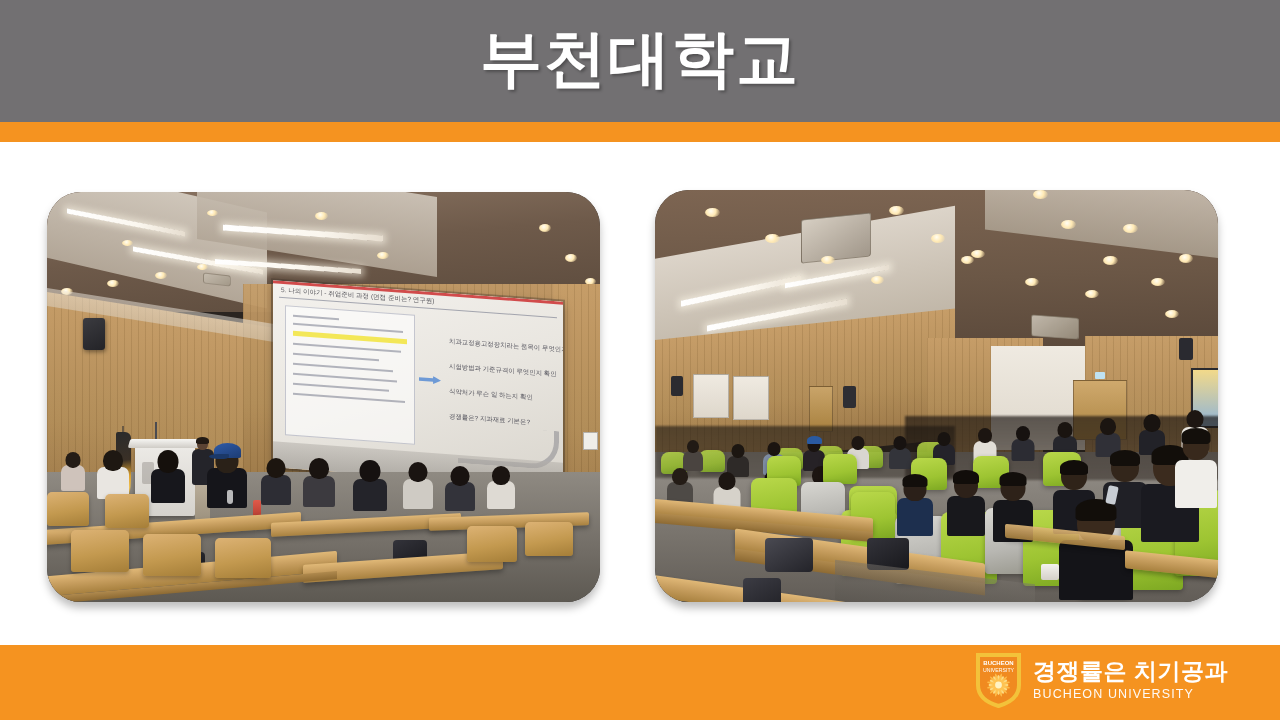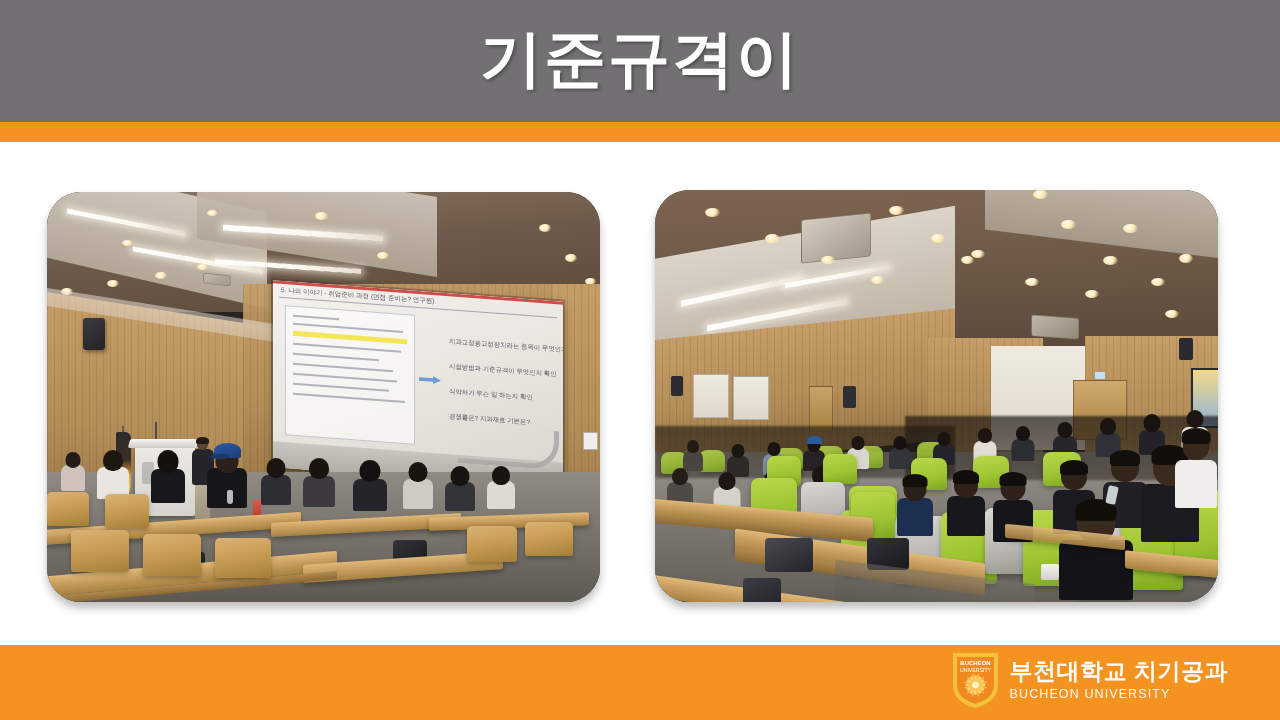--- a/index.html
+++ b/index.html
@@ -383,21 +383,21 @@
     letter-spacing: 1.1px;
     margin-top: 5px;
     white-space: nowrap;
     opacity: 0.96;
   }
 </style>
 </head>
 <body>
 
 <div id="top-banner">
-  <div id="slide-title">기준규격이</div>
+  <div id="slide-title">부천대학교</div>
 </div>
 <div id="top-rule"></div>
 
 <div class="photo-frame" id="photo-left">
   <div class="photo-inner">
 
     <div class="ceiling" style="height:120px;"></div>
     <div class="ceiling-panel" style="left:-10px; top:-6px; width:230px; height:96px; transform:skewY(13deg);"></div>
     <div class="ceiling-panel" style="left:150px; top:-14px; width:240px; height:80px; transform:skewY(9deg); opacity:.92;"></div>
 
@@ -781,18 +781,18 @@
             <ellipse rx="1.6" ry="12" cy="0" transform="rotate(165)"></ellipse>
           </g>
           <circle r="3.4" fill="#fff3c4"></circle>
         </g>
         <text x="23.5" y="13" text-anchor="middle" font-family="Liberation Sans, sans-serif" font-size="6" font-weight="bold" fill="#ffffff">BUCHEON</text>
         <text x="23.5" y="20" text-anchor="middle" font-family="Liberation Sans, sans-serif" font-size="5.2" fill="#ffffff">UNIVERSITY</text>
       </svg>
     </div>
 
     <div id="logo-text">
-      <div id="logo-kr">부천대학교 치기공과</div>
+      <div id="logo-kr">경쟁률은 치기공과</div>
       <div id="logo-en">BUCHEON  UNIVERSITY</div>
     </div>
 
   </div>
 </div>
 
 </body></html>

